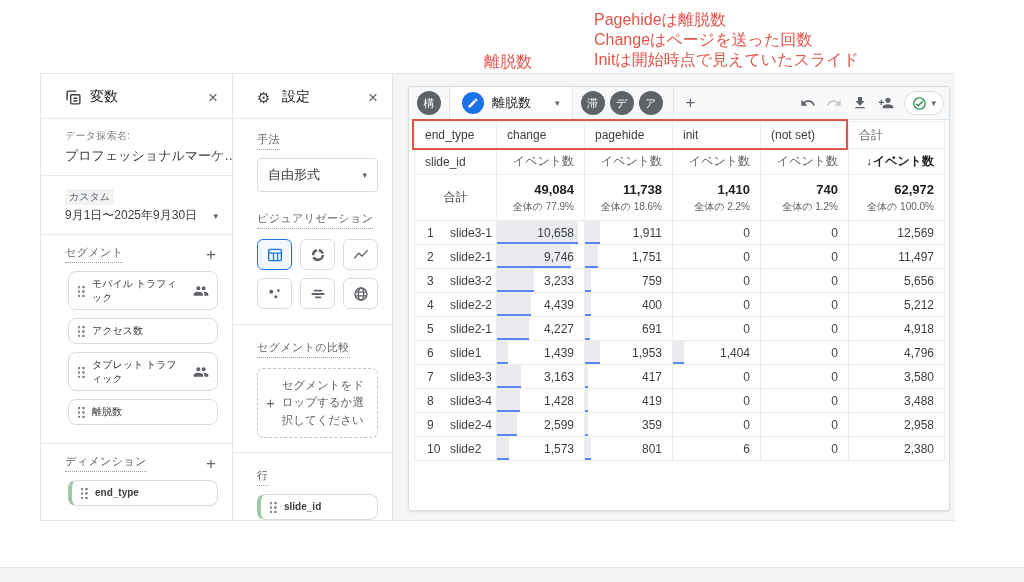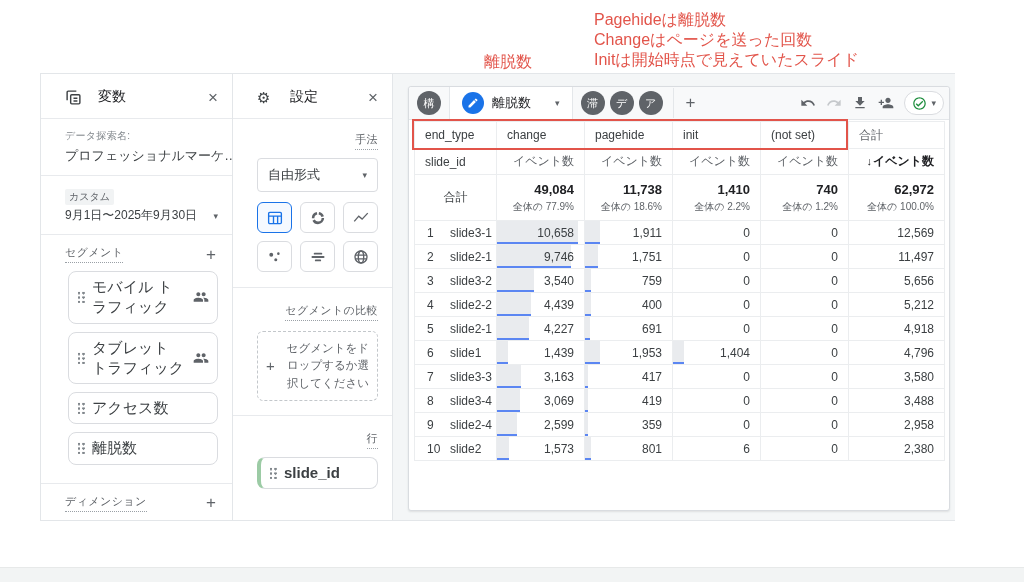--- a/index.html
+++ b/index.html
@@ -22,40 +22,40 @@
   #annot-metric{left:484px;top:52px;}
   #annot-notes{left:594px;top:10px;}
 
   
   .main{position:absolute;left:40px;top:73px;width:915px;height:448px;display:flex;
         border-top:1px solid var(--line);border-bottom:1px solid var(--line);border-left:1px solid var(--line);background:#fff;}
   .panel{background:#fff;overflow:hidden;}
   .panel-vars{width:192px;border-right:1px solid var(--line);}
   .panel-settings{width:160px;border-right:1px solid var(--line);}
 
-  .panel-head{display:flex;align-items:center;gap:16px;padding:14px 14px 12px 24px;border-bottom:1px solid #e8eaed;}
+  .panel-head{display:flex;align-items:center;gap:8px;padding:14px 14px 12px 24px;border-bottom:1px solid #e8eaed;}
   .panel-title{font-size:14px;color:#202124;}
   .close-x{margin-left:auto;font-size:17px;color:var(--ink2);line-height:1;cursor:pointer;}
   .hicon{width:17px;height:17px;flex:none;}
 
   .sec{padding:10px 14px 10px 24px;border-bottom:1px solid #e8eaed;}
-  .sec:last-child{border-bottom:none;text-align:right;}
+  .sec:last-child{border-bottom:none;}
   .microlabel{font-size:10px;color:var(--ink3);letter-spacing:.3px;}
   .sec-label{display:inline-block;font-size:11px;color:var(--ink2);letter-spacing:.4px;border-bottom:1px dotted #9aa0a6;padding-bottom:2px;}
   .sec-headrow{display:flex;align-items:center;}
   .plus-btn{margin-left:auto;font-size:17px;color:var(--ink2);line-height:1;cursor:pointer;padding-right:2px;}
 
   .name-value{font-size:13px;color:var(--ink);margin-top:4px;white-space:nowrap;}
   .date-tag{display:inline-block;font-size:10px;color:var(--ink2);background:#f1f3f4;border-radius:2px;padding:1px 4px;}
   .date-row{display:flex;align-items:center;margin-top:2px;}
   .date-value{font-size:12px;color:var(--ink);white-space:nowrap;}
   .caret{font-size:9px;color:var(--ink2);margin-left:auto;}
 
   .chip{display:flex;align-items:center;gap:7px;border:1px solid #dadce0;border-radius:8px;background:#fff;
-        padding:5px 8px;margin:8px 0 8px 3px;font-size:15px;color:var(--ink);min-height:26px;}
+        padding:5px 8px;margin:8px 0 8px 3px;font-size:10px;color:var(--ink);min-height:26px;}
   .chip .chip-label{line-height:1.35;}
   .dim-chip{border-left:4px solid #9ccba5;}
   .drag{width:8px;height:12px;flex:none;
         background-image:radial-gradient(circle at 2px 2px,#80868b 1.1px,transparent 1.5px),
                          radial-gradient(circle at 6.5px 2px,#80868b 1.1px,transparent 1.5px);
         background-size:9px 4.5px;background-repeat:repeat-y;}
   .people{width:16px;height:16px;margin-left:auto;fill:var(--ink2);flex:none;}
 
   
   .dropdown{margin-top:8px;border:1px solid #dadce0;border-radius:4px;height:34px;display:flex;align-items:center;
@@ -166,30 +166,30 @@
   <div class="chip">
     <span class="drag"></span>
     <span class="chip-label">モバイル トラフィック</span>
     <svg class="people" viewBox="0 0 24 24">
                 <path d="M16 11c1.66 0 3-1.34 3-3s-1.34-3-3-3-3 1.34-3 3 1.34 3 3 3zm-8 0c1.66 0 3-1.34 3-3S9.66 5 8 5 5 6.34 5 8s1.34 3 3 3zm0 2c-2.33 0-7 1.17-7 3.5V19h14v-2.5c0-2.33-4.67-3.5-7-3.5zm8 0c-.29 0-.62.02-.97.05 1.16.84 1.97 1.97 1.97 3.45V19h6v-2.5c0-2.33-4.67-3.5-7-3.5z"></path>
               </svg>
   </div>
 
   <div class="chip">
     <span class="drag"></span>
+    <span class="chip-label">アクセス数</span>
+
+  </div>
+
+  <div class="chip">
+    <span class="drag"></span>
     <span class="chip-label">タブレット トラフィック</span>
     <svg class="people" viewBox="0 0 24 24">
                 <path d="M16 11c1.66 0 3-1.34 3-3s-1.34-3-3-3-3 1.34-3 3 1.34 3 3 3zm-8 0c1.66 0 3-1.34 3-3S9.66 5 8 5 5 6.34 5 8s1.34 3 3 3zm0 2c-2.33 0-7 1.17-7 3.5V19h14v-2.5c0-2.33-4.67-3.5-7-3.5zm8 0c-.29 0-.62.02-.97.05 1.16.84 1.97 1.97 1.97 3.45V19h6v-2.5c0-2.33-4.67-3.5-7-3.5z"></path>
               </svg>
-  </div>
-
-  <div class="chip">
-    <span class="drag"></span>
-    <span class="chip-label">アクセス数</span>
-
   </div>
 
   <div class="chip">
     <span class="drag"></span>
     <span class="chip-label">離脱数</span>
 
   </div>
 </div>
       </div>
 
@@ -216,20 +216,23 @@
         <span class="close-x">×</span>
       </div>
 
       <div class="sec" style="border-bottom:none;">
         <span class="sec-label">手法</span>
         <div class="dropdown">
           <span>自由形式</span>
           <span class="caret">▾</span>
         </div>
 
+        <div style="margin-top:16px;">
+          <span class="sec-label">ビジュアリゼーション</span>
+        </div>
         <div class="viz-grid">
           <div class="viz-btn selected">
             <svg viewBox="0 0 24 24">
                 <rect x="3.5" y="4.5" width="17" height="15" rx="1.5"></rect>
                 <path d="M3.5 9.5h17M10 9.5V19.5M15.5 9.5V19.5"></path>
               </svg>
           </div>
           <div class="viz-btn">
             <svg viewBox="0 0 24 24">
                 <circle cx="12" cy="12" r="6.5" stroke-width="3.4" stroke-dasharray="17 2.5 9 2.5 7 2.5"></circle>
@@ -395,21 +398,21 @@
     <td class="c-dim"><span class="rank">2</span><span class="dim">slide2-1</span></td>
     <td class="c-val"><div class="bar" style="width: 85.042%;"></div><div class="barline" style="width: 85.042%;"></div><span class="num">9,746</span></td>
     <td class="c-val"><div class="bar" style="width: 15.2789%;"></div><div class="barline" style="width: 15.2789%;"></div><span class="num">1,751</span></td>
     <td class="c-val"><span class="num">0</span></td>
     <td class="c-val"><span class="num">0</span></td>
     <td class="c-total"><span class="num">11,497</span></td>
   </tr>
 
   <tr class="data">
     <td class="c-dim"><span class="rank">3</span><span class="dim">slide3-2</span></td>
-    <td class="c-val"><div class="bar" style="width: 42.7304%;"></div><div class="barline" style="width: 42.7304%;"></div><span class="num">3,540</span></td>
+    <td class="c-val"><div class="bar" style="width: 42.7304%;"></div><div class="barline" style="width: 42.7304%;"></div><span class="num">3,233</span></td>
     <td class="c-val"><div class="bar" style="width: 6.62291%;"></div><div class="barline" style="width: 6.62291%;"></div><span class="num">759</span></td>
     <td class="c-val"><span class="num">0</span></td>
     <td class="c-val"><span class="num">0</span></td>
     <td class="c-total"><span class="num">5,656</span></td>
   </tr>
 
   <tr class="data">
     <td class="c-dim"><span class="rank">4</span><span class="dim">slide2-2</span></td>
     <td class="c-val"><div class="bar" style="width: 38.734%;"></div><div class="barline" style="width: 38.734%;"></div><span class="num">4,439</span></td>
     <td class="c-val"><div class="bar" style="width: 6.74507%;"></div><div class="barline" style="width: 6.74507%;"></div><span class="num">400</span></td>
@@ -440,21 +443,21 @@
     <td class="c-dim"><span class="rank">7</span><span class="dim">slide3-3</span></td>
     <td class="c-val"><div class="bar" style="width: 27.5998%;"></div><div class="barline" style="width: 27.5998%;"></div><span class="num">3,163</span></td>
     <td class="c-val"><div class="bar" style="width: 3.63868%;"></div><div class="barline" style="width: 3.63868%;"></div><span class="num">417</span></td>
     <td class="c-val"><span class="num">0</span></td>
     <td class="c-val"><span class="num">0</span></td>
     <td class="c-total"><span class="num">3,580</span></td>
   </tr>
 
   <tr class="data">
     <td class="c-dim"><span class="rank">8</span><span class="dim">slide3-4</span></td>
-    <td class="c-val"><div class="bar" style="width: 26.7796%;"></div><div class="barline" style="width: 26.7796%;"></div><span class="num">3,069</span></td>
+    <td class="c-val"><div class="bar" style="width: 26.7796%;"></div><div class="barline" style="width: 26.7796%;"></div><span class="num">1,428</span></td>
     <td class="c-val"><div class="bar" style="width: 3.65613%;"></div><div class="barline" style="width: 3.65613%;"></div><span class="num">419</span></td>
     <td class="c-val"><span class="num">0</span></td>
     <td class="c-val"><span class="num">0</span></td>
     <td class="c-total"><span class="num">3,488</span></td>
   </tr>
 
   <tr class="data">
     <td class="c-dim"><span class="rank">9</span><span class="dim">slide2-4</span></td>
     <td class="c-val"><div class="bar" style="width: 22.6785%;"></div><div class="barline" style="width: 22.6785%;"></div><span class="num">2,599</span></td>
     <td class="c-val"><div class="bar" style="width: 3.13258%;"></div><div class="barline" style="width: 3.13258%;"></div><span class="num">359</span></td>

